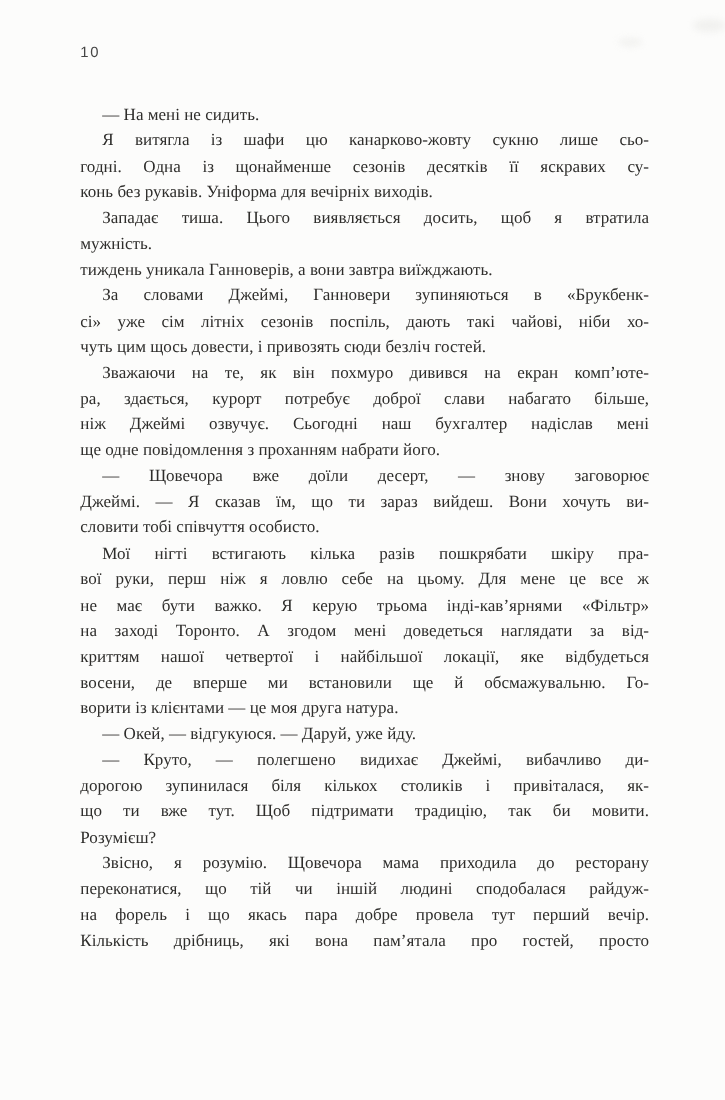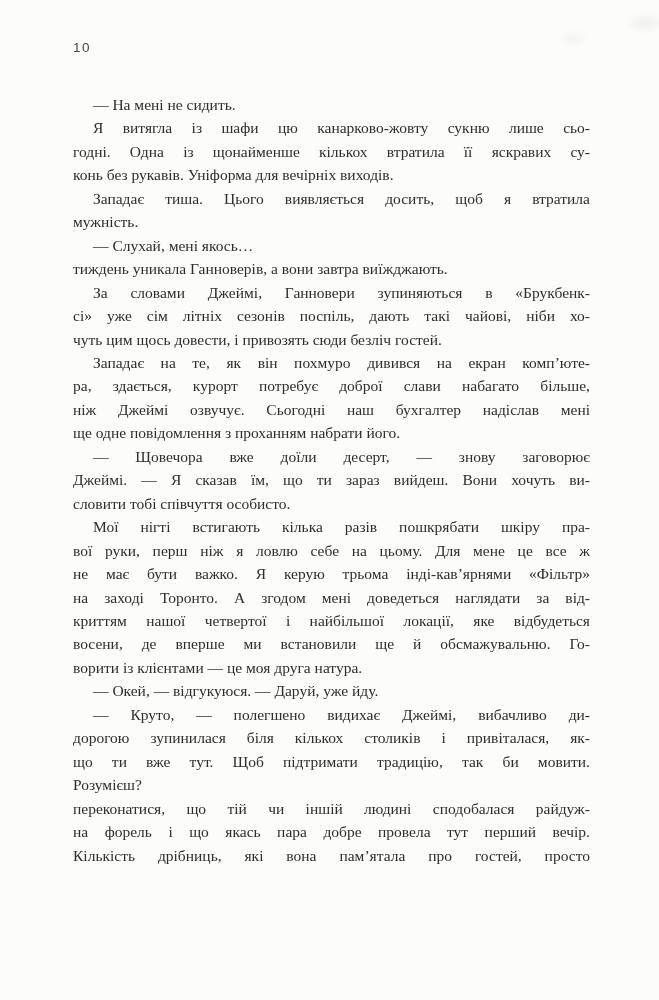--- a/index.html
+++ b/index.html
@@ -81,45 +81,45 @@
   <div class="smudge s1"></div>
   <div class="smudge s2"></div>
 
   <div class="header" style="color: rgb(69, 69, 69);">
     <span class="page-number">10</span>
   </div>
 
   <div class="text-block">
       <div class="line ind">— На мені не сидить.</div>
       <div class="line just ind">Я витягла із шафи цю канарково-жовту сукню лише сьо-</div>
-      <div class="line just">годні. Одна із щонайменше кількох втратила її яскравих су-</div>
+      <div class="line just">годні. Одна із щонайменше сезонів десятків її яскравих су-</div>
       <div class="line">конь без рукавів. Уніформа для вечірніх виходів.</div>
       <div class="line just ind">Западає тиша. Цього виявляється досить, щоб я втратила</div>
       <div class="line">мужність.</div>
-      <div class="line ind">— Слухай, мені якось…</div>
       <div class="line">тиждень уникала Ганноверів, а вони завтра виїжджають.</div>
       <div class="line just ind">За словами Джеймі, Ганновери зупиняються в «Брукбенк-</div>
       <div class="line just">сі» уже сім літніх сезонів поспіль, дають такі чайові, ніби хо-</div>
       <div class="line">чуть цим щось довести, і привозять сюди безліч гостей.</div>
-      <div class="line just ind">Западає на те, як він похмуро дивився на екран комп’юте-</div>
+      <div class="line just ind">Зважаючи на те, як він похмуро дивився на екран комп’юте-</div>
       <div class="line just">ра, здається, курорт потребує доброї слави набагато більше,</div>
       <div class="line just">ніж Джеймі озвучує. Сьогодні наш бухгалтер надіслав мені</div>
       <div class="line">ще одне повідомлення з проханням набрати його.</div>
       <div class="line just ind">— Щовечора вже доїли десерт, — знову заговорює</div>
       <div class="line just">Джеймі. — Я сказав їм, що ти зараз вийдеш. Вони хочуть ви-</div>
       <div class="line">словити тобі співчуття особисто.</div>
       <div class="line just ind">Мої нігті встигають кілька разів пошкрябати шкіру пра-</div>
       <div class="line just">вої руки, перш ніж я ловлю себе на цьому. Для мене це все ж</div>
       <div class="line just">не має бути важко. Я керую трьома інді-кав’ярнями «Фільтр»</div>
       <div class="line just">на заході Торонто. А згодом мені доведеться наглядати за від-</div>
       <div class="line just">криттям нашої четвертої і найбільшої локації, яке відбудеться</div>
       <div class="line just">восени, де вперше ми встановили ще й обсмажувальню. Го-</div>
       <div class="line">ворити із клієнтами — це моя друга натура.</div>
       <div class="line ind">— Окей, — відгукуюся. — Даруй, уже йду.</div>
       <div class="line just ind">— Круто, — полегшено видихає Джеймі, вибачливо ди-</div>
       <div class="line just">дорогою зупинилася біля кількох столиків і привіталася, як-</div>
       <div class="line just">що ти вже тут. Щоб підтримати традицію, так би мовити.</div>
       <div class="line">Розумієш?</div>
+      <div class="line just ind">Звісно, я розумію. Щовечора мама приходила до ресторану</div>
       <div class="line just">переконатися, що тій чи іншій людині сподобалася райдуж-</div>
       <div class="line just">на форель і що якась пара добре провела тут перший вечір.</div>
       <div class="line just">Кількість дрібниць, які вона пам’ятала про гостей, просто</div>
     </div>
 </div>
 
 </body></html>

